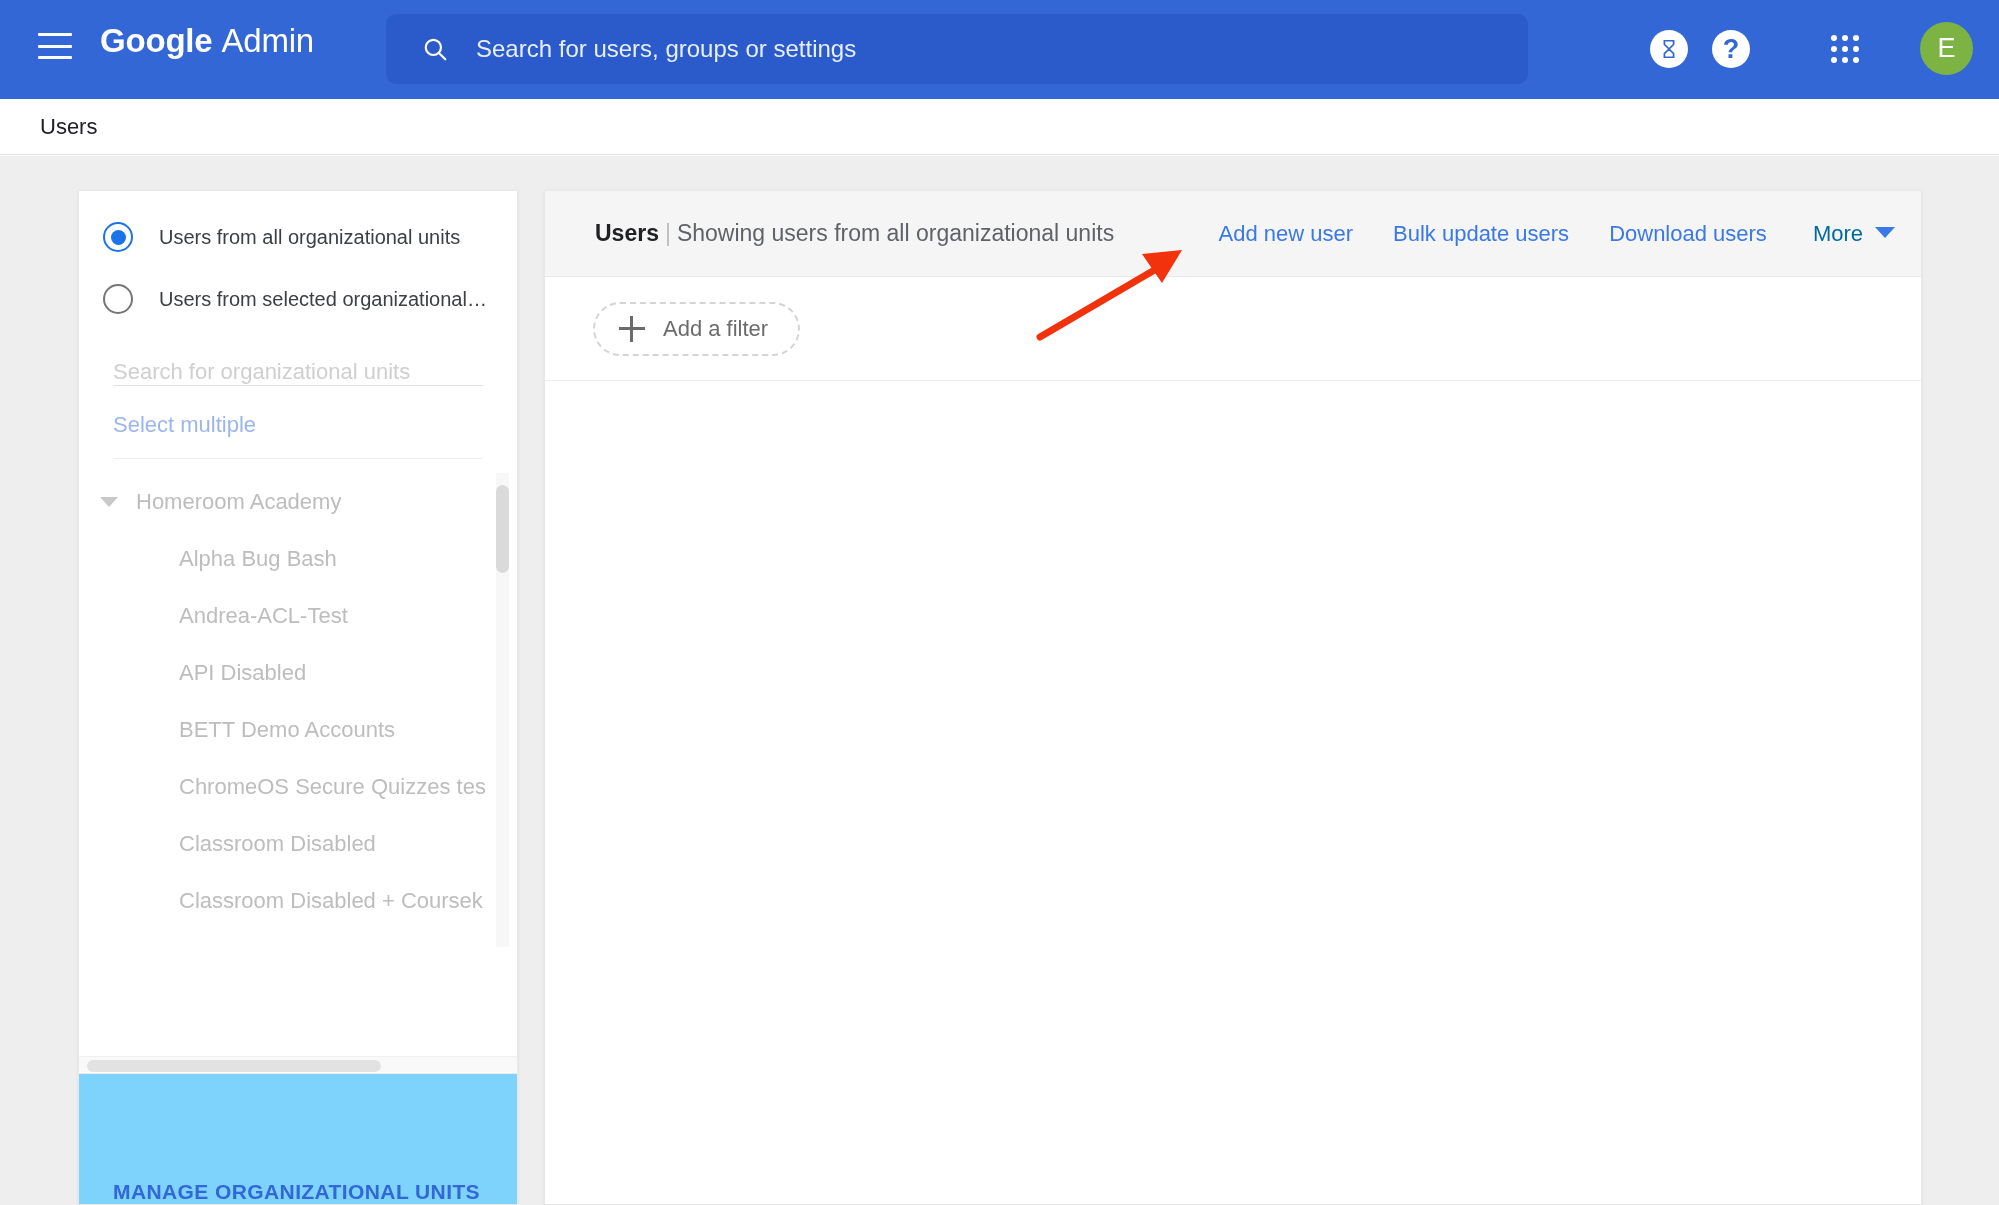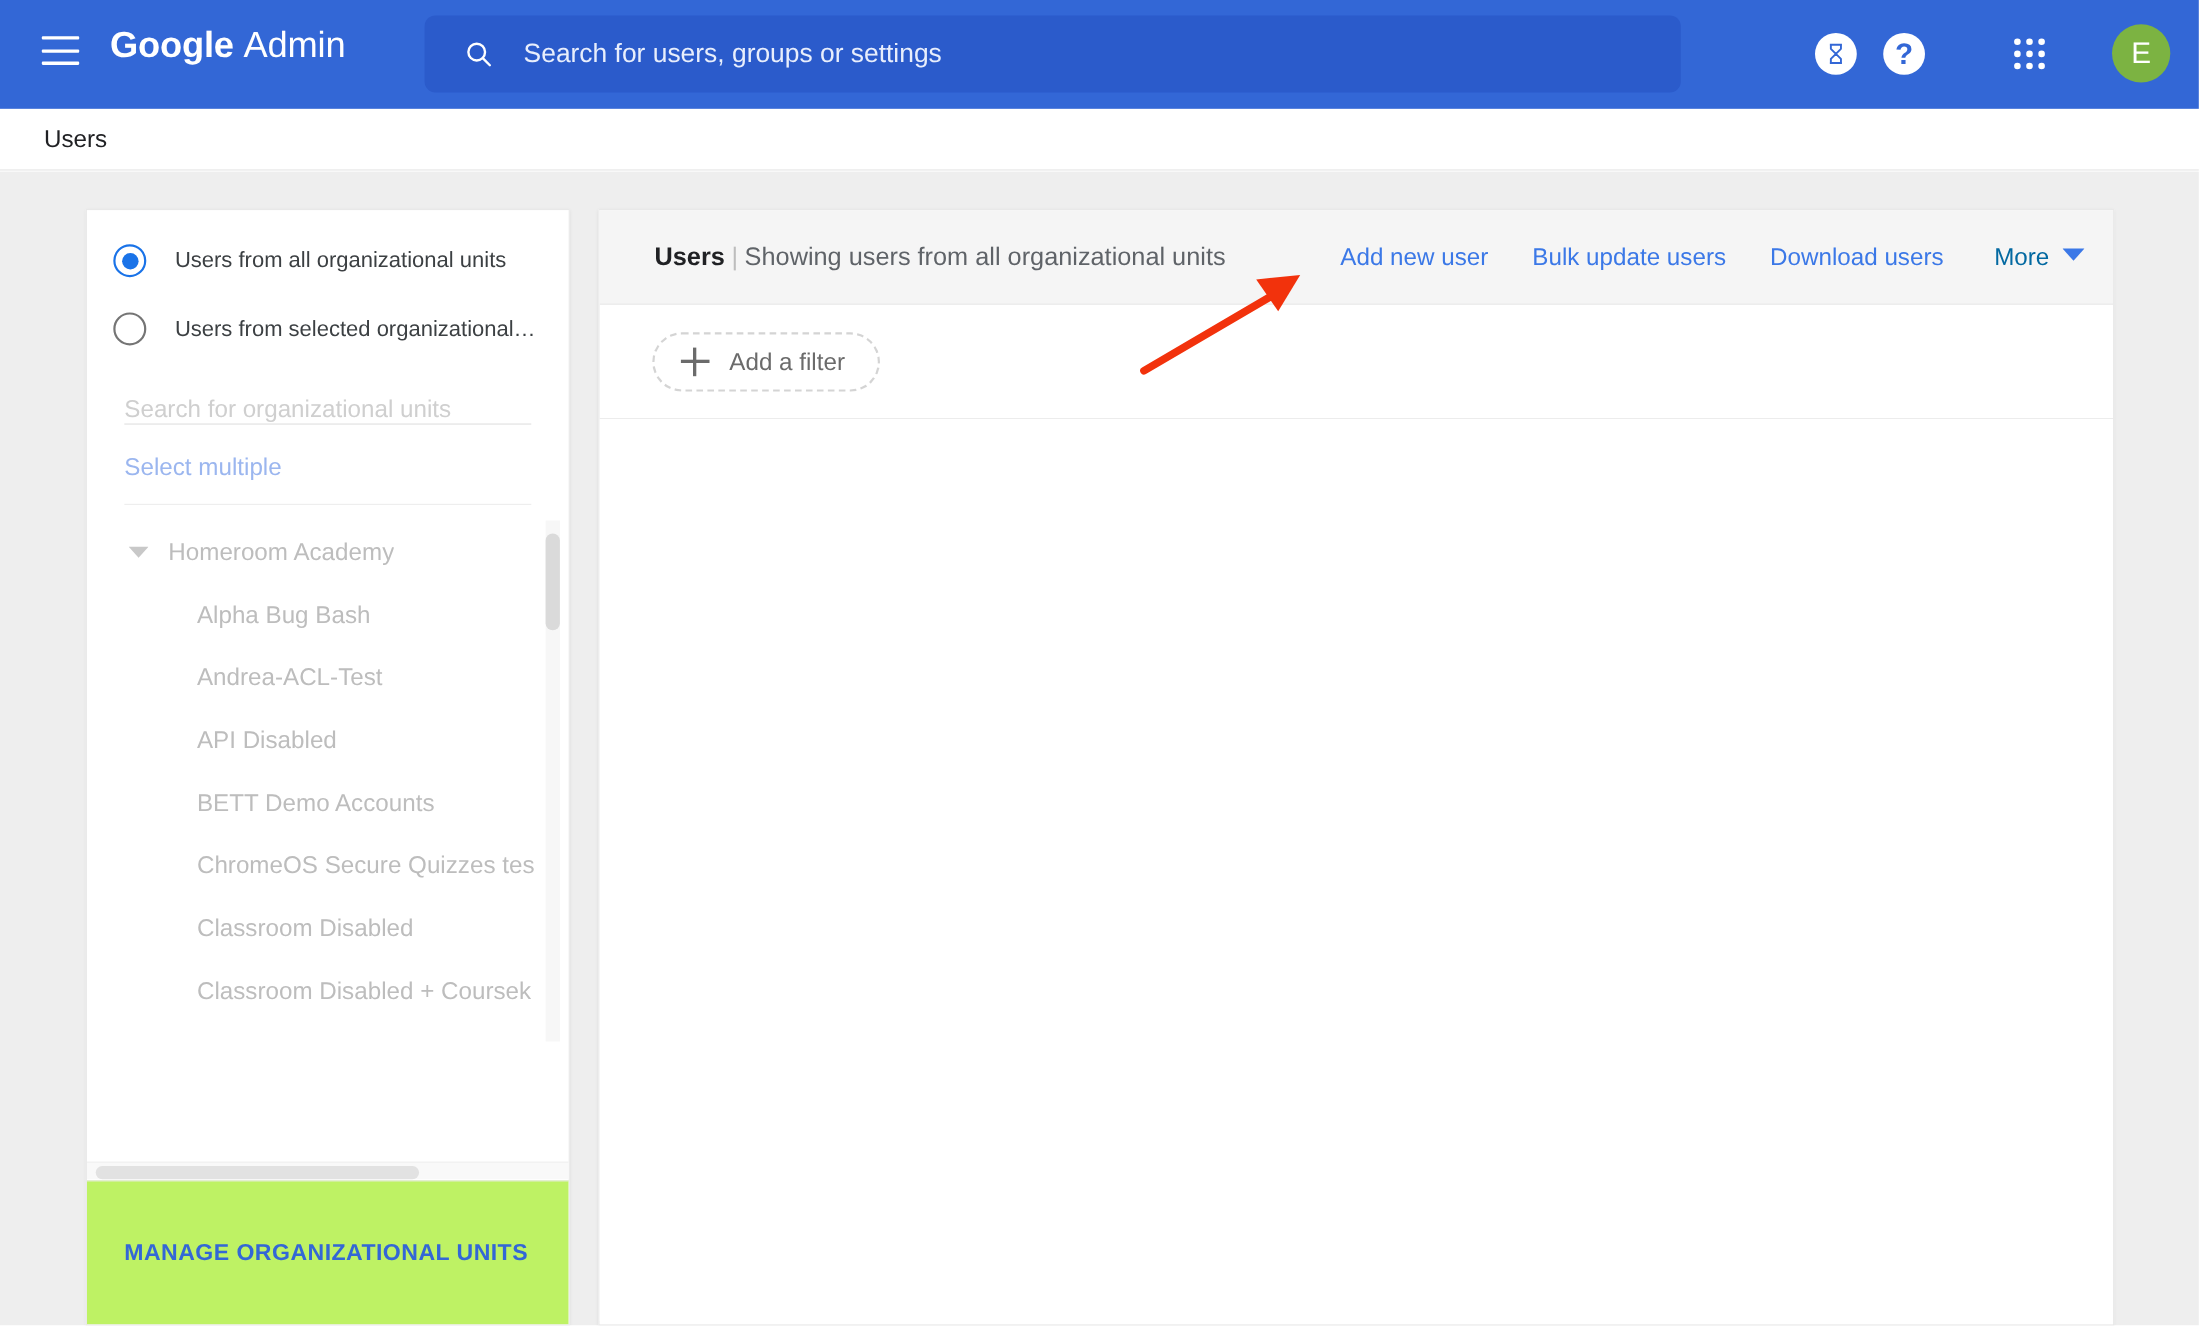--- a/index.html
+++ b/index.html
@@ -155,21 +155,21 @@
   }
 
   .tree {
     position: relative;
     margin-top: 14px;
     height: 474px;
     overflow: hidden;
   }
   .tree-row {
     display: flex; align-items: center;
-    height: 57px; padding-left: 38px; cursor: pointer;
+    height: 57px; padding-left: 21px; cursor: pointer;
     white-space: nowrap;
   }
   .tree-row .caret {
     width: 26px; flex: none; color: #c8c8c8;
     display: flex; align-items: center; justify-content: flex-start;
   }
   .tree-row .tlabel {
     font-size: 22px; color: #bdbdbd; margin-left: 10px;
     overflow: hidden;
   }
@@ -195,23 +195,23 @@
   }
   .hscroll .thumb {
     position: absolute; left: 8px; top: 3px;
     width: 294px; height: 12px;
     background: #e2e2e2; border-radius: 7px;
   }
 
   .lc-foot {
     position: absolute; left: 0; bottom: 0;
     width: 438px; height: 131px;
-    background: #bef264;
+    background: #7dd3fc;
     border-top: 1px solid #ebebeb;
-    display: flex; align-items: center;
+    display: flex; align-items: flex-end;
   }
   .lc-foot .mbtn {
     margin-left: 34px;
     font-size: 21px; font-weight: bold; letter-spacing: 0.4px;
     color: #3367d6; cursor: pointer;
   }
 
   
   .rightcard {
     position: absolute; left: 544px; top: 190px;

